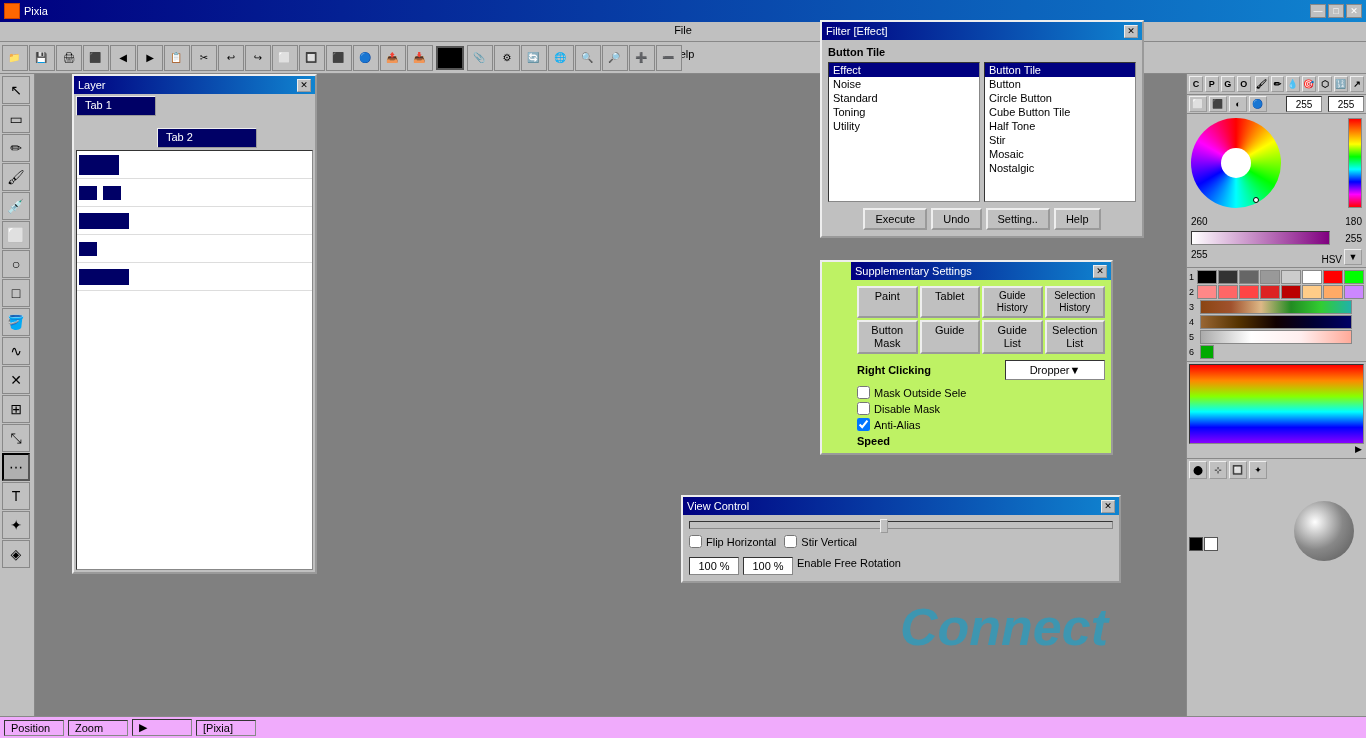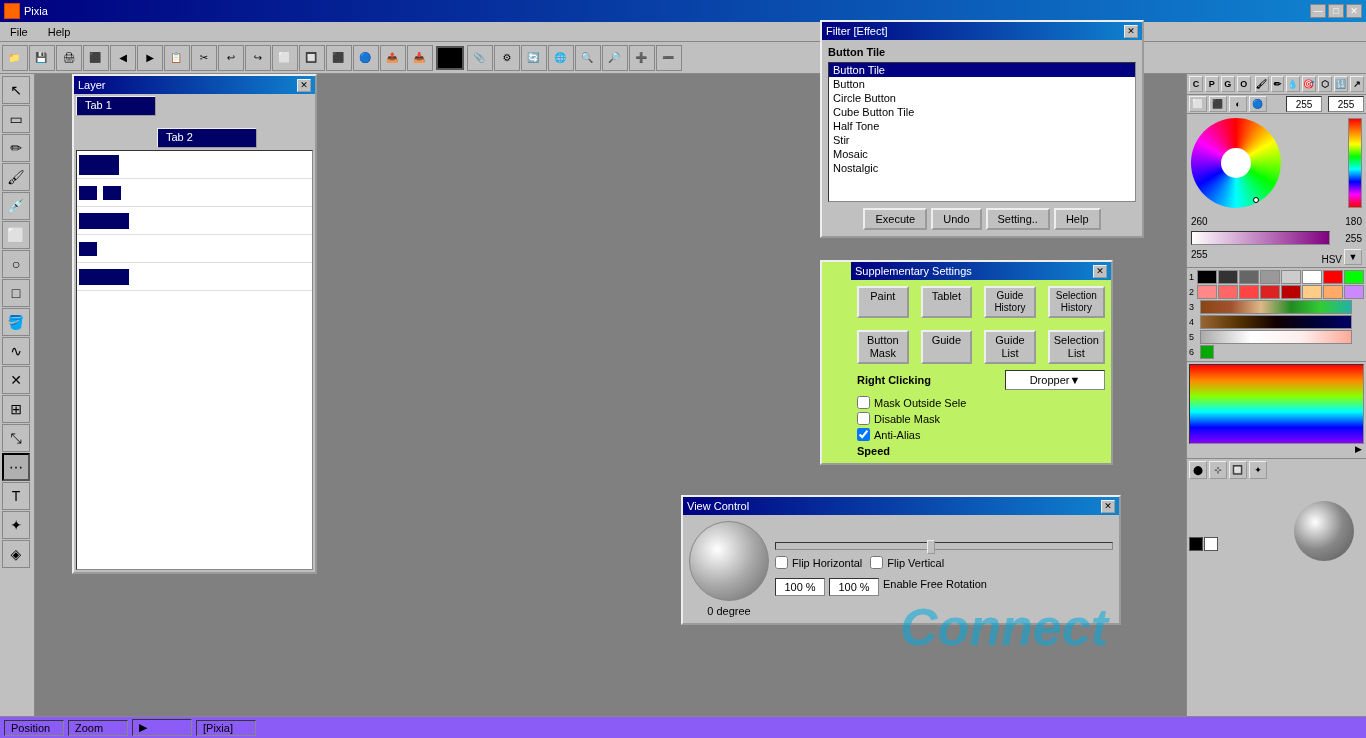--- a/index.html
+++ b/index.html
@@ -37,20 +37,21 @@
 
     
     .menu-bar {
       background: #c0c0c0;
       height: 20px;
       display: flex;
       align-items: center;
       border-bottom: 1px solid #888;
       padding: 0 4px;
       gap: 8px;
+      flex-direction: column;
     }
     .menu-item { padding: 2px 6px; cursor: pointer; font-size: 11px; }
 
     
     .toolbar {
       background: #c0c0c0;
       height: 32px;
       display: flex;
       align-items: center;
       padding: 2px;
@@ -113,21 +114,21 @@
       width: 180px;
       background: #c0c0c0;
       border-left: 1px solid #888;
       display: flex;
       flex-direction: column;
     }
 
     
     .status-bar {
       height: 22px;
-      background: #8b5cf6;
+      background: #f0abfc;
       border-top: 1px solid #888;
       display: flex;
       align-items: center;
       padding: 0 4px;
       gap: 4px;
       font-size: 11px;
     }
     .status-item {
       border: 1px inset #888;
       padding: 1px 6px;
@@ -260,21 +261,21 @@
       width: 293px;
       background: #bef264;
       border: 2px outset #eee;
       z-index: 20;
       padding-left: 29px;
     }
     .supp-content { padding: 6px; }
     .supp-tabs {
       display: grid;
       grid-template-columns: 1fr 1fr 1fr 1fr;
-      gap: 12px;
+      gap: 2px;
       margin-bottom: 6px;
       border-radius: 30px;
     }
     .supp-tab {
       background: #c0c0c0;
       border: 2px outset #eee;
       padding: 2px 4px;
       text-align: center;
       cursor: pointer;
       font-size: 11px;
@@ -751,20 +752,27 @@
 
 <div class="filter-dialog">
   <div class="panel-title-bar">
     <span>Filter [Effect]</span>
     <div class="panel-close-btn">✕</div>
   </div>
   <div class="filter-content">
     <div class="filter-section-label">Button Tile</div>
     <div class="filter-lists">
       <div class="list-box">
+        <div class="list-item selected">Effect</div>
+        <div class="list-item">Noise</div>
+        <div class="list-item">Standard</div>
+        <div class="list-item">Toning</div>
+        <div class="list-item">Utility</div>
+      </div>
+      <div class="list-box">
         <div class="list-item selected">Button Tile</div>
         <div class="list-item">Button</div>
         <div class="list-item">Circle Button</div>
         <div class="list-item">Cube Button Tile</div>
         <div class="list-item">Half Tone</div>
         <div class="list-item">Stir</div>
         <div class="list-item">Mosaic</div>
         <div class="list-item">Nostalgic</div>
       </div>
     </div>
@@ -815,38 +823,34 @@
     <div class="speed-label">Speed</div>
   </div>
 </div>
 
 <div class="view-dialog">
   <div class="panel-title-bar">
     <span>View Control</span>
     <div class="panel-close-btn">✕</div>
   </div>
   <div class="view-content">
-    <div style="display:flex; flex-direction:column; align-items:center; gap:4px;">
-      <div class="view-sphere"></div>
-      <span style="font-size:11px;">0 degree</span>
-    </div>
     <div class="view-controls">
       <div class="slider-row">
         <div class="h-slider">
           <div class="h-slider-thumb"></div>
         </div>
       </div>
       <div class="view-checkboxes">
         <div class="checkbox-row">
           <input type="checkbox" style="">
           <label>Flip Horizontal</label>
         </div>
         <div class="checkbox-row">
           <input type="checkbox" style="">
-          <label>Flip Vertical</label>
+          <label>Stir Vertical</label>
         </div>
       </div>
       <div class="view-numbers">
         <div class="view-num-box">100 %</div>
         <div class="view-num-box">100 %</div>
         <span class="view-label">Enable Free Rotation</span>
       </div>
     </div>
   </div>
 </div>

